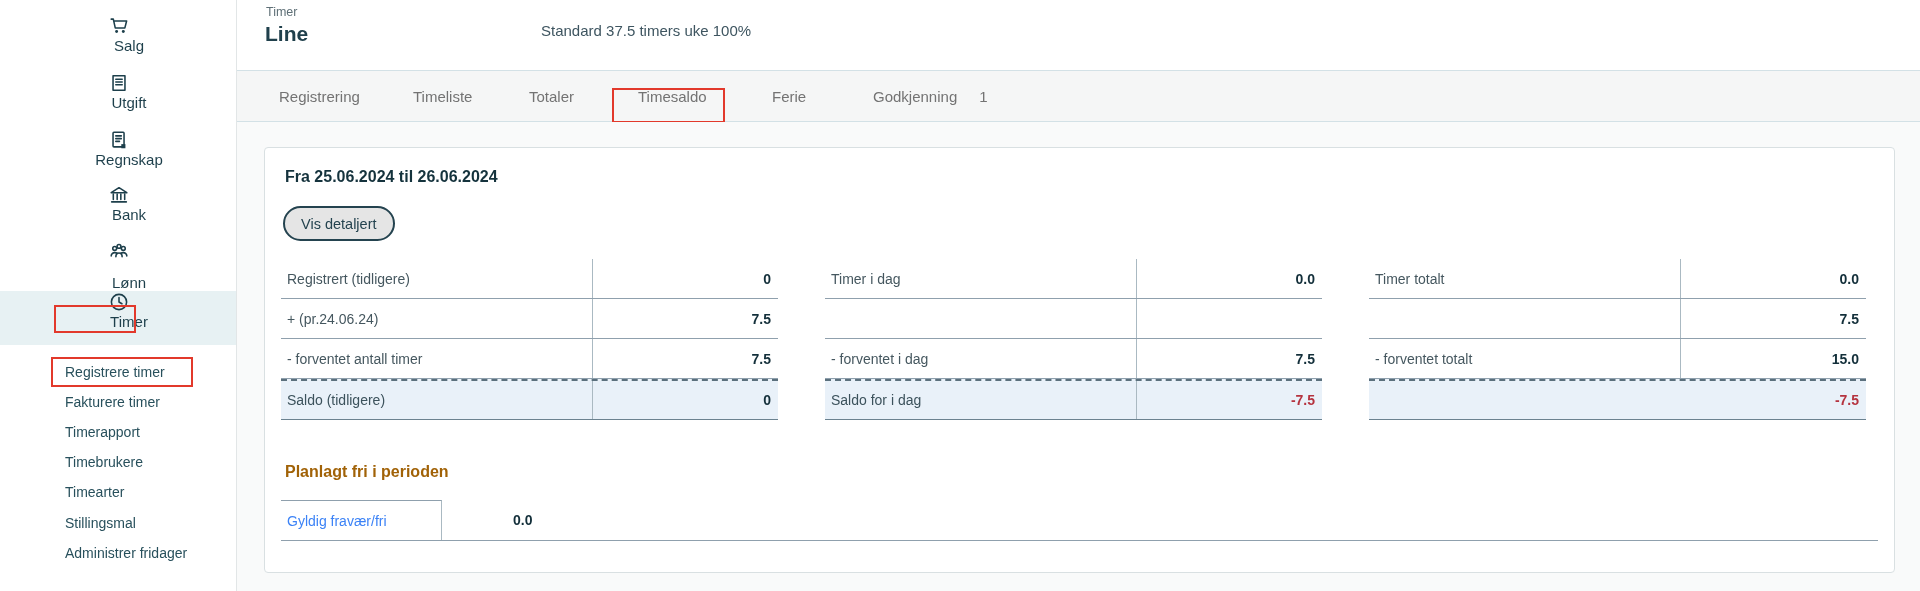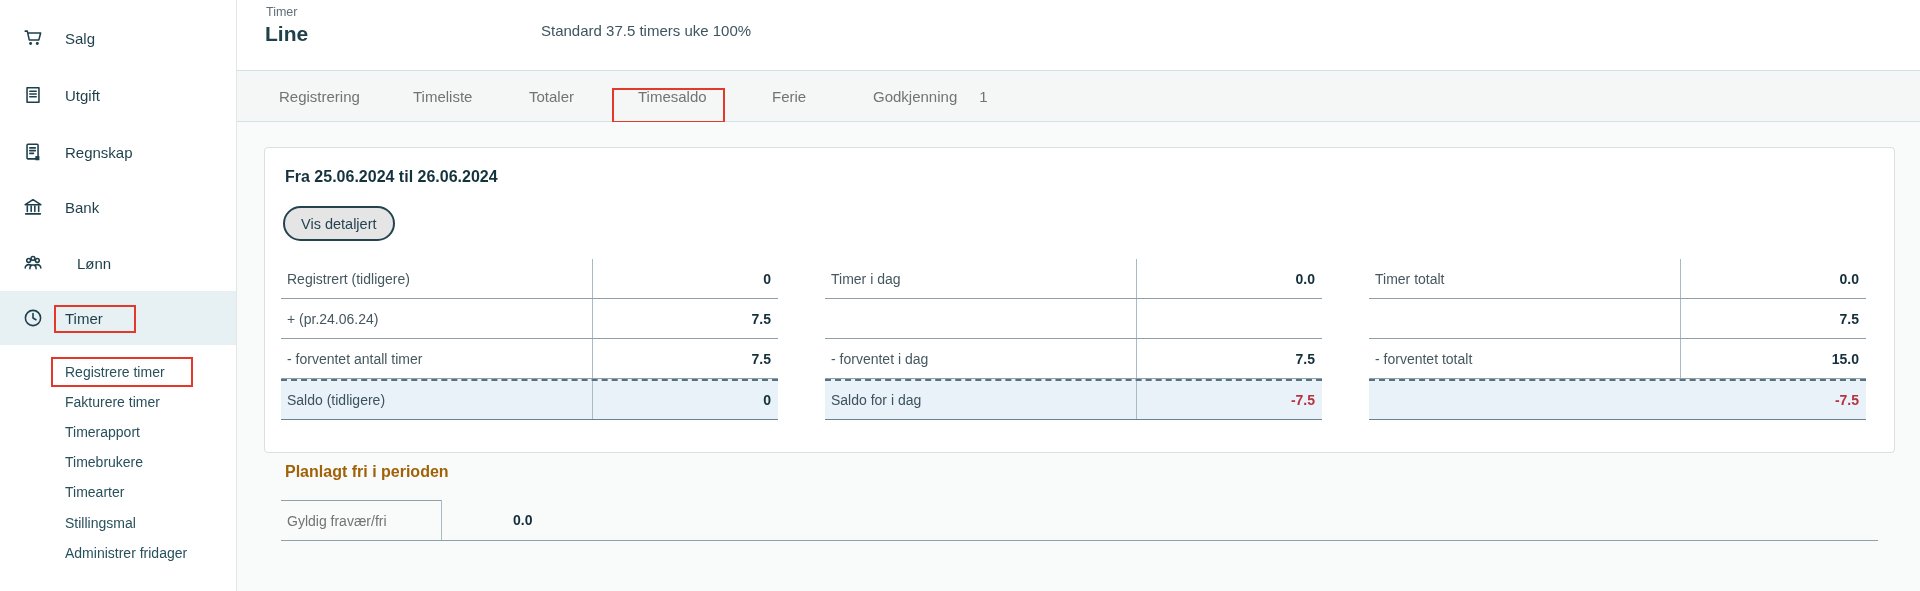--- a/index.html
+++ b/index.html
@@ -11,21 +11,21 @@
   }
 
   
   .sidebar {
     position:absolute; left:0; top:0; width:237px; height:591px;
     background:#ffffff; border-right:1px solid #e2e6e7;
   }
   .nav-item {
     position:absolute; left:0; width:236px; height:46px;
     display:flex; align-items:center; padding-left:22px; cursor:pointer;
-    font-size:15px; color:#1d3f4b;
+    font-size:15px; color:#1d3f4b;flex-direction:column;
   }
   .nav-item .nav-icon { width:22px; height:22px; flex:0 0 22px; margin-right:21px; display:flex; align-items:center; }
   .nav-item .nav-icon svg { width:22px; height:22px; }
   .nav-item:nth-of-type(1){ top:15px; }
   .nav-item:nth-of-type(2){ top:72px; }
   .nav-item:nth-of-type(3){ top:129px; }
   .nav-item:nth-of-type(4){ top:184px; }
   .nav-item:nth-of-type(5){ top:240px;gap:12px; }
   .nav-item:nth-of-type(6){ top:291px; height:54px; background:#e7f1f3; }
   .sub-item {
@@ -66,21 +66,21 @@
   .tab:nth-of-type(3){ left:292px; }
   .tab:nth-of-type(4){ left:401px; }
   .tab:nth-of-type(5){ left:535px; }
   .tab:nth-of-type(6){ left:636px; }
   .tab .badge { margin-left:22px; }
   .anno-tab { left:375px; top:17px; width:113px; height:35px; }
 
   .content { position:absolute; left:0; top:122px; width:100%; height:469px; background:#f9fafa; }
 
   .card {
-    position:absolute; left:27px; top:25px; width:1631px; height:306px;
+    position:absolute; left:27px; top:25px; width:1631px; height:426px;
     background:#ffffff; border:1px solid #d9e0e2; border-radius:4px;
   }
   .period-title { position:absolute; left:20px; top:20px; font-size:16px; font-weight:bold; color:#15333d; }
   .detail-btn {
     position:absolute; left:18px; top:58px; height:35px; padding:0 16px;
     background:#e5e5e5; border:2px solid #24434f; border-radius:18px;
     font-family:inherit; font-size:14.5px; color:#24434f; cursor:pointer;
     display:flex; align-items:center;
   }
   .groups { position:absolute; left:16px; top:111px; display:flex; gap:47px; }
@@ -98,21 +98,21 @@
   .trow.saldo .tlabel { color:#3c525c; }
   .tvalue.neg { color:#b5333f; }
 
   .planned-title { position:absolute; left:20px; top:315px; font-size:16px; font-weight:bold; color:#a16207; }
   .planned-row {
     position:absolute; left:16px; top:352px; width:1597px; height:41px;
     display:flex; border-bottom:1px solid #8fa0ad;
   }
   .planned-row .plabel {
     width:161px; border-top:1px solid #8fa0ad; border-right:1px solid #aab9c2;
-    display:flex; align-items:center; padding-left:6px; font-size:14px; color:#737373;
+    display:flex; align-items:center; padding-left:6px; font-size:14px; color:#3b82f6;
   }
   .planned-row .pvalue {
     display:flex; align-items:center; padding-left:71px;
     font-size:14px; font-weight:bold; color:#132f3a;
   }
 </style>
 </head>
 <body>
 
 <div class="sidebar">

